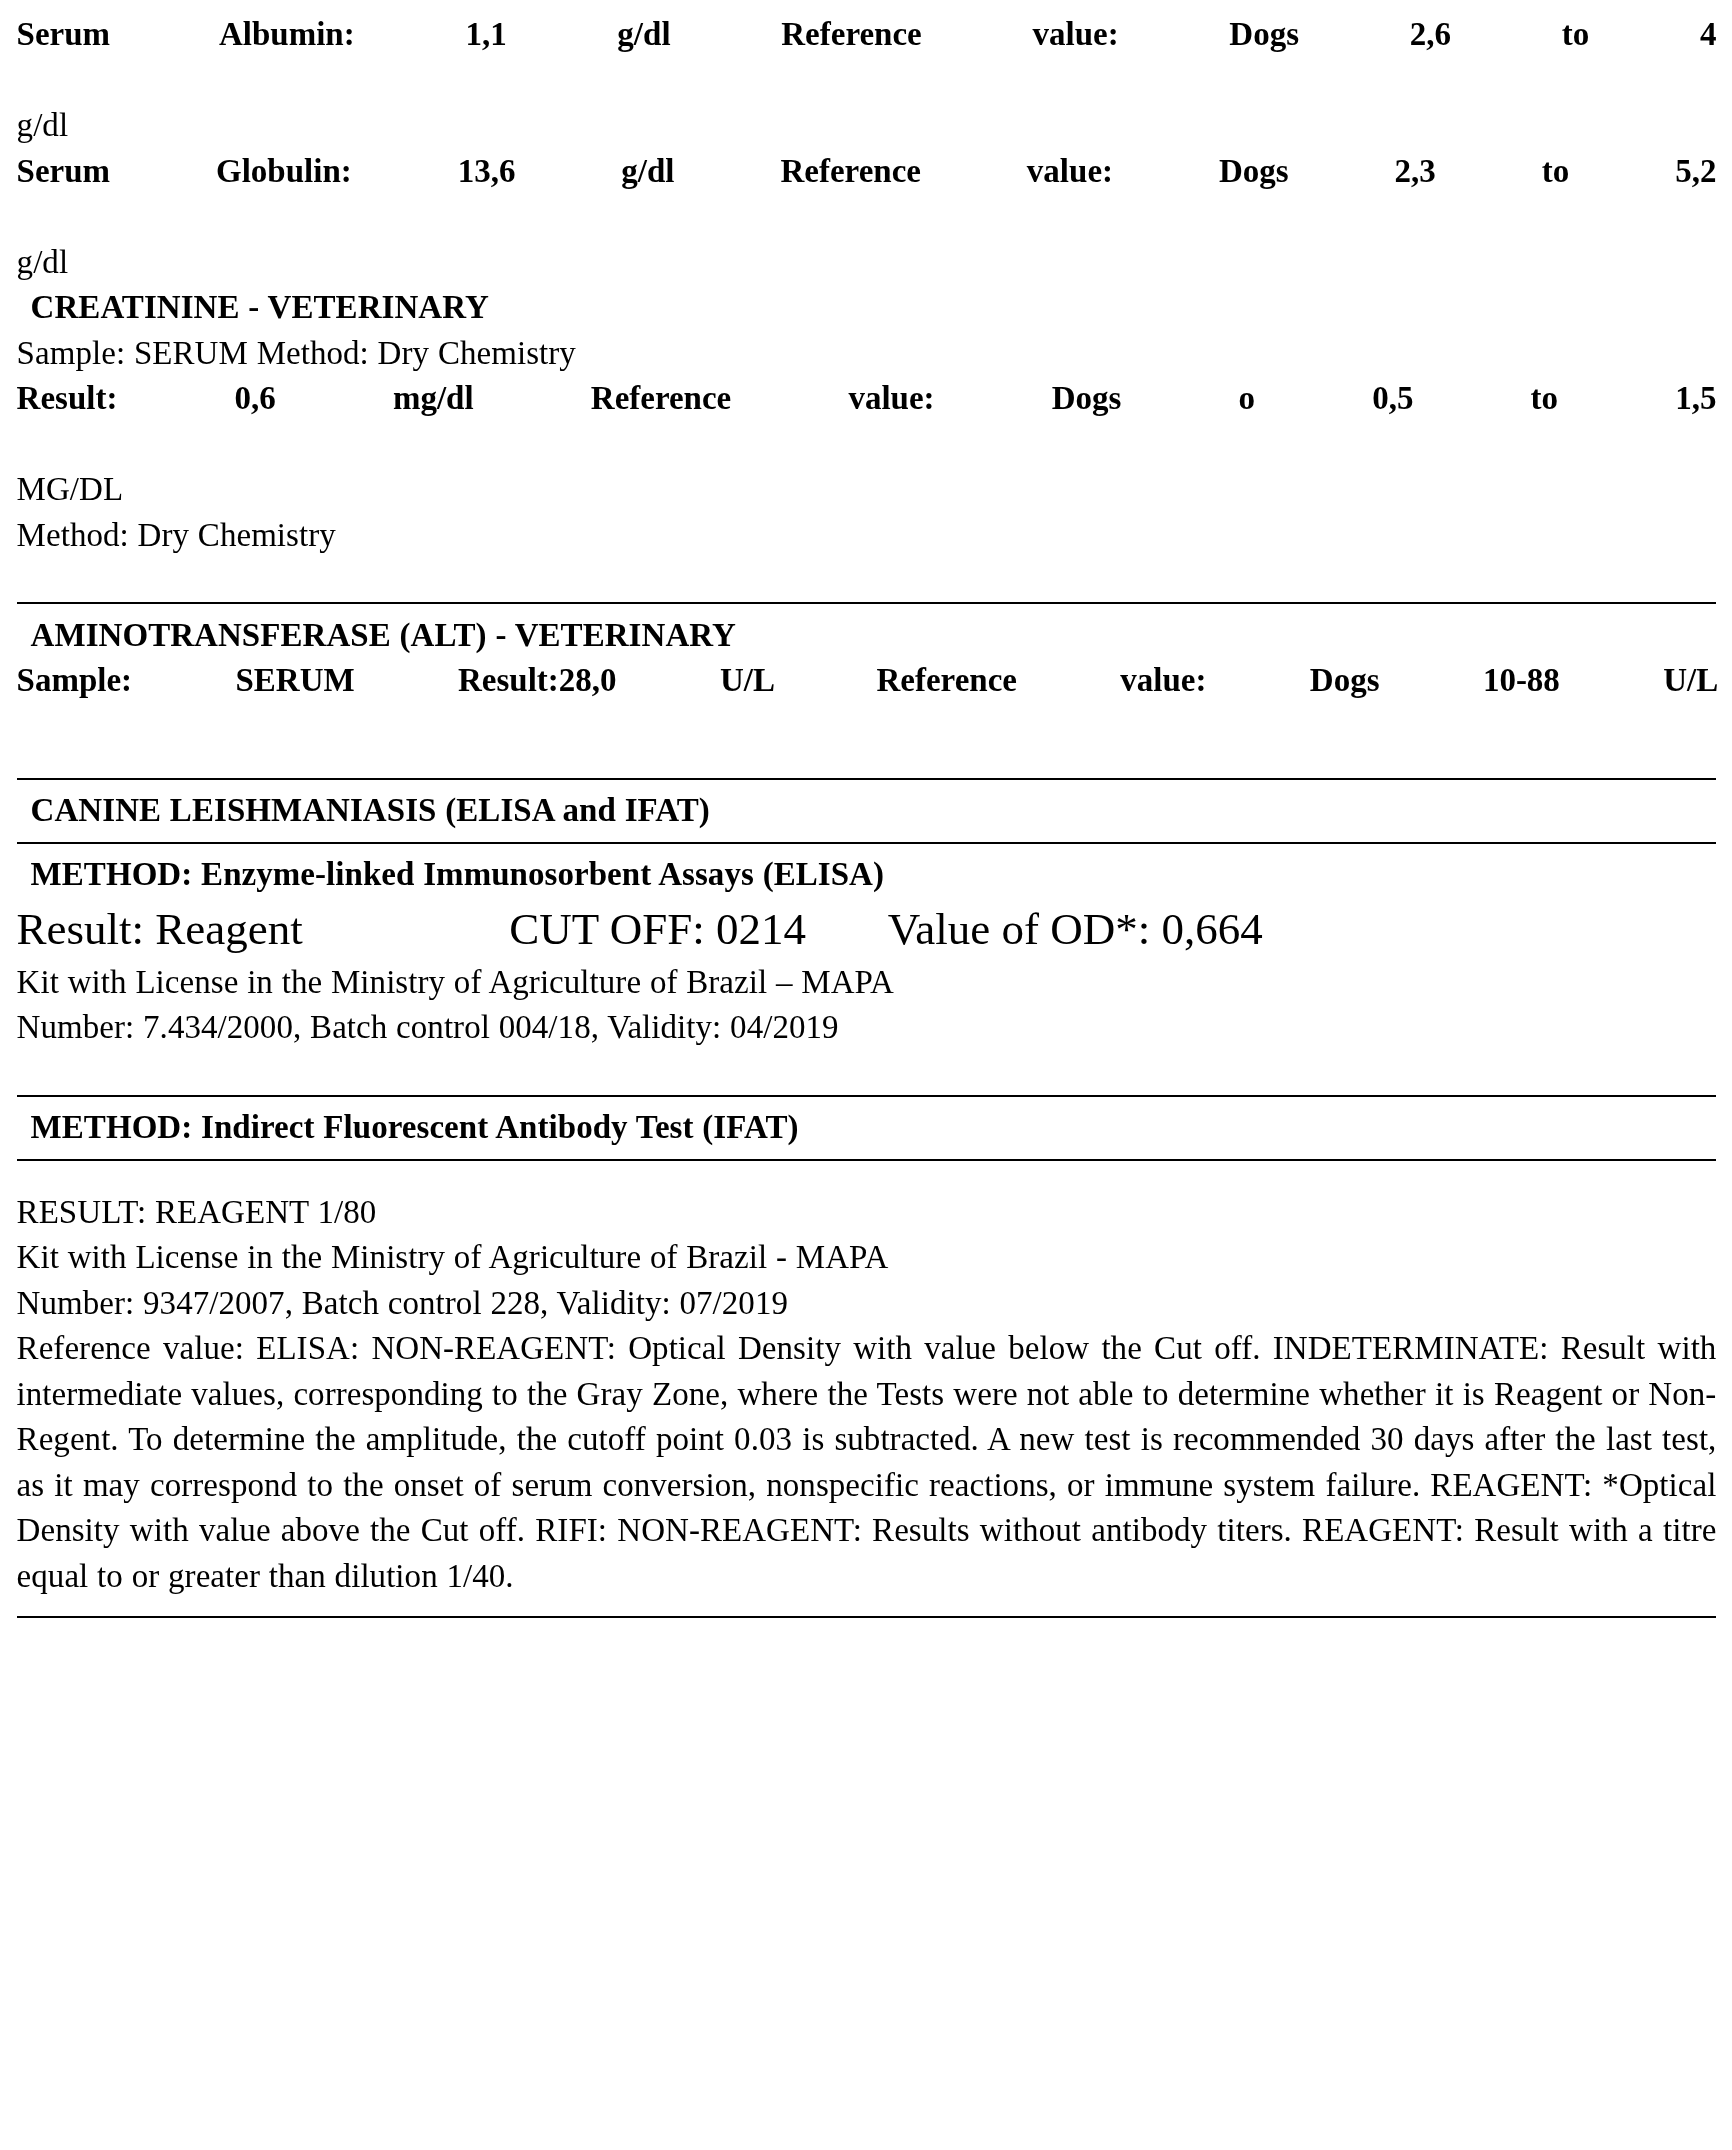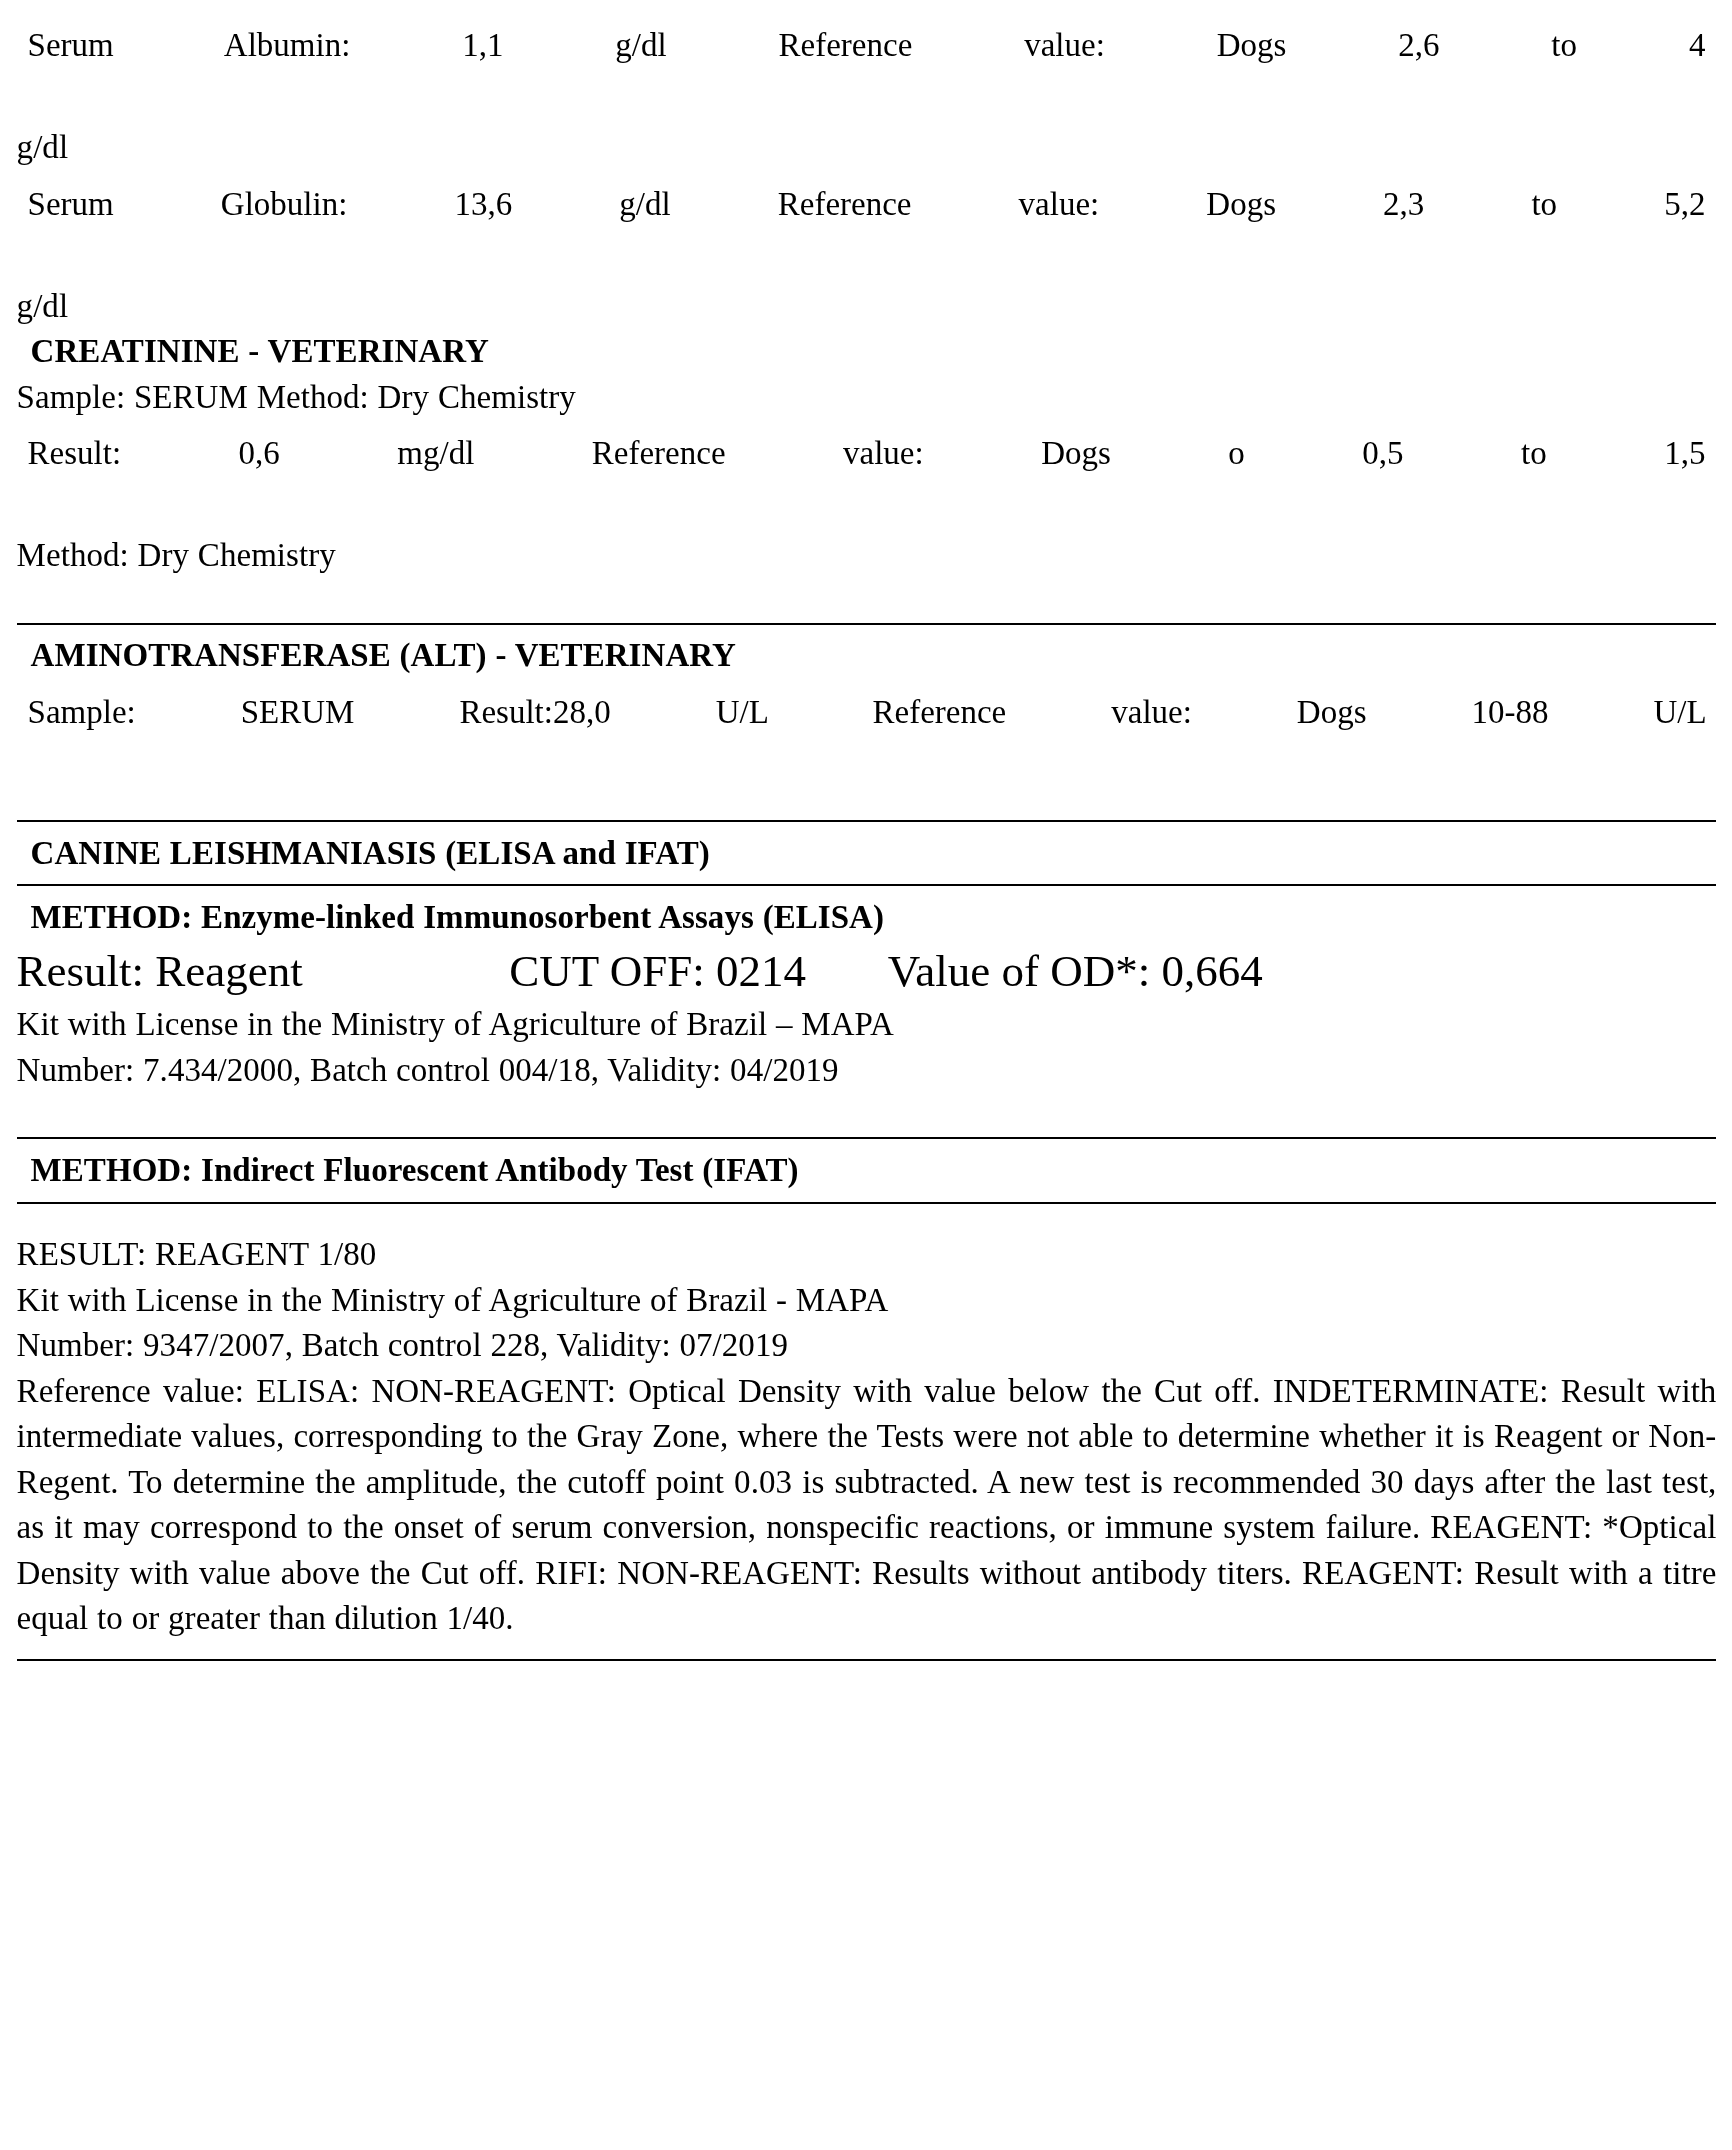--- a/index.html
+++ b/index.html
@@ -42,24 +42,25 @@
     text-align-last: justify;
   }
   .para.plain {
     text-align: left;
   }
 
   
   .row {
     font-size: 33px;
     line-height: 1.38;
-    margin: 11px;
+    margin: 0;
     text-align: justify;
     text-align-last: justify;
     display: block;
+    font-weight: bold;
   }
   .row .left {
     display: inline;
   }
   .row .right {
     display: inline;
   }
   .spacer-fill {
     display: inline-block;
     width: 100%;
@@ -103,20 +104,21 @@
   <div class="para plain">g/dl</div>
 
   <div class="para plain bold">CREATININE - VETERINARY</div>
   <div class="para plain">Sample: SERUM Method: Dry Chemistry</div>
 
   <div class="row">
     <span class="left">Result: 0,6 mg/dl</span>
     <span class="right">Reference value: Dogs o 0,5 to 1,5</span>
     <span class="spacer-fill"></span>
   </div>
+  <div class="para plain">MG/DL</div>
   <div class="para plain">Method: Dry Chemistry</div>
 
   <div class="gap-xl"></div>
   <hr class="rule">
   <div class="gap-sm"></div>
 
   <div class="para plain bold">AMINOTRANSFERASE (ALT) - VETERINARY</div>
 
   <div class="row">
     <span class="left">Sample: SERUM Result:28,0 U/L</span>

